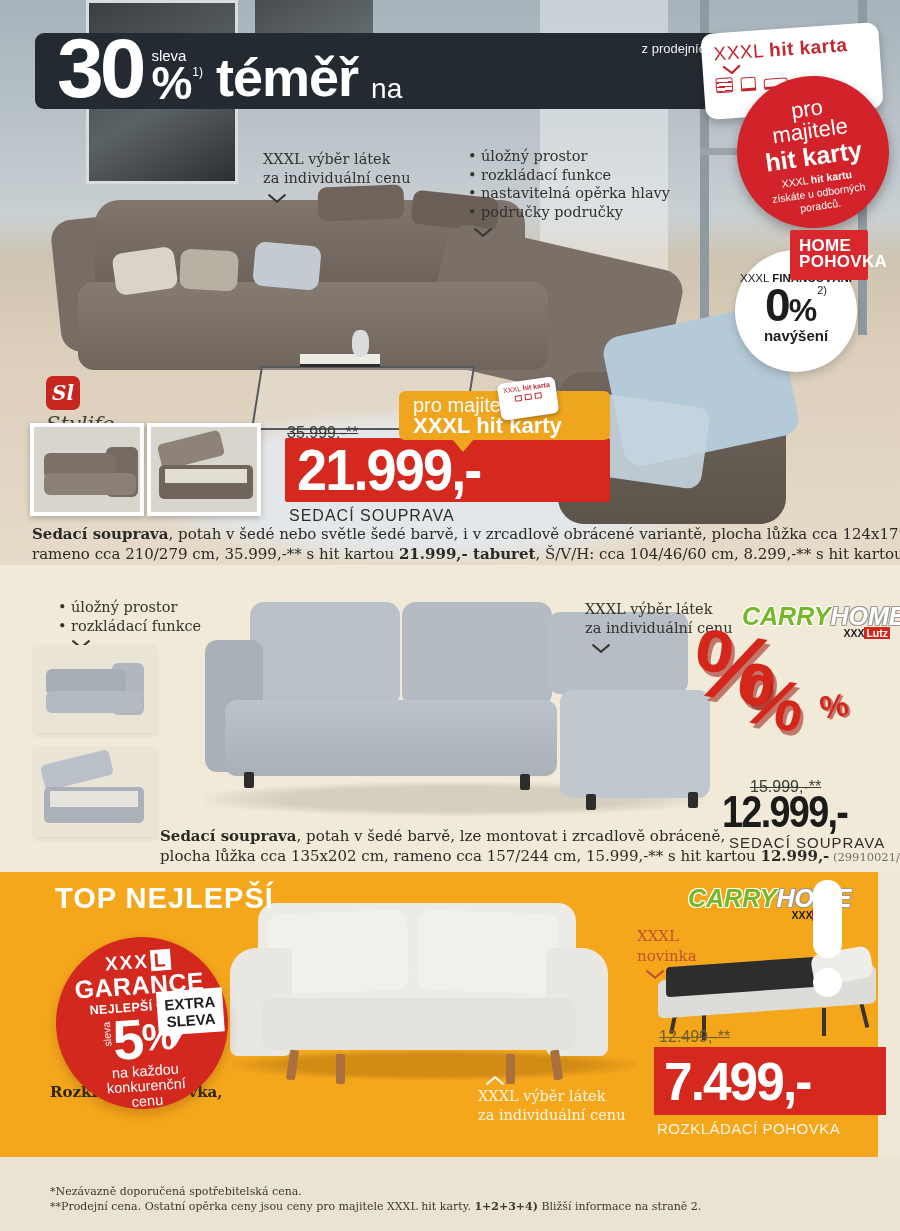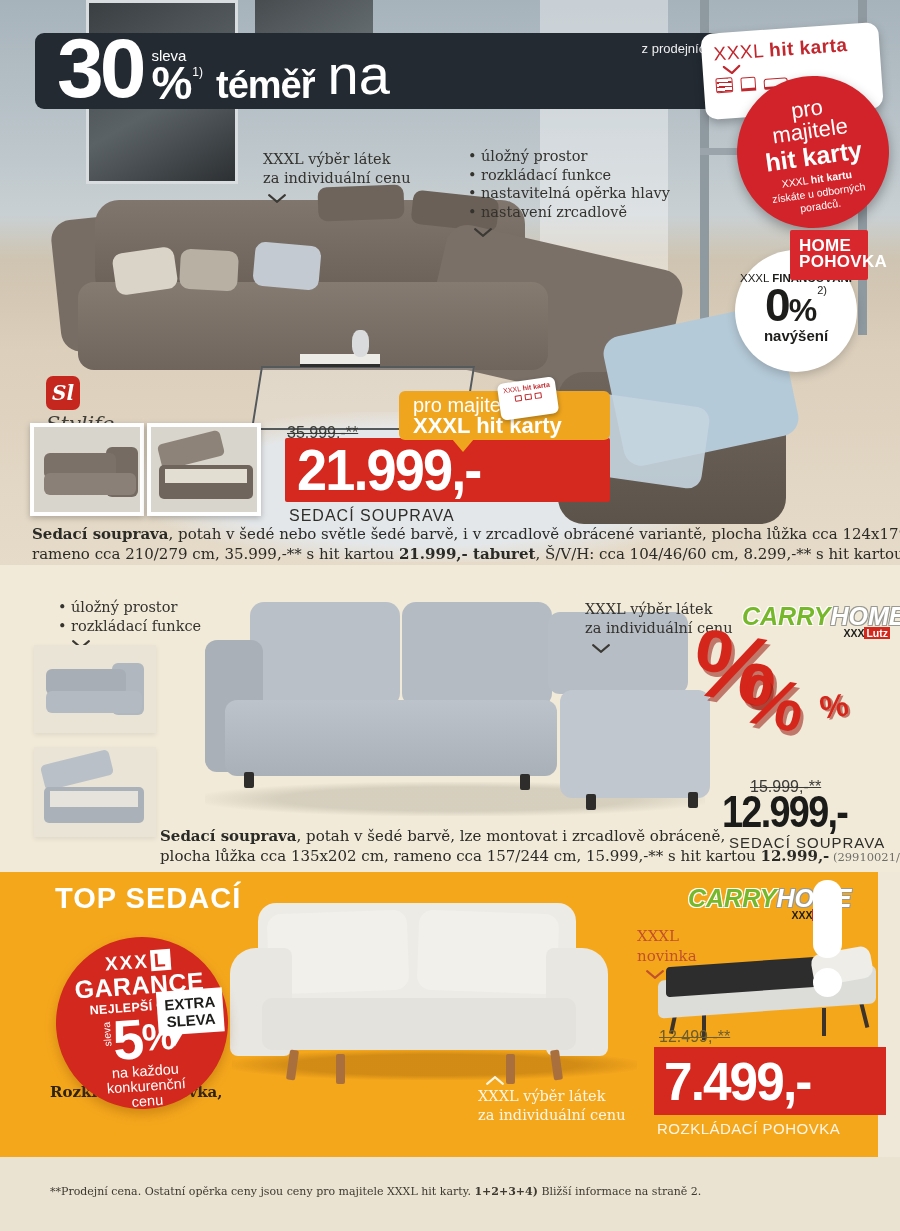--- a/index.html
+++ b/index.html
@@ -36,22 +36,22 @@
 
 
 .banner{left:35px;top:33px;width:720px;height:76px;background:#232a32;border-radius:9px;color:#fff;z-index:4}
 .banner-note{position:absolute;right:18px;top:8px;font-size:13px;font-weight:300;color:rgba(255,255,255,.92)}
 .banner-row{position:absolute;left:22px;bottom:6px;display:flex;align-items:flex-end;gap:13px;white-space:nowrap}
 .b-num{font-size:84px;font-weight:900;line-height:.82;letter-spacing:-4px}
 .b-pcol{display:flex;flex-direction:column;align-items:flex-start;margin-left:-4px}
 .b-sleva{font-size:15px;font-weight:400;margin-bottom:1px}
 .b-pct{font-size:46px;font-weight:900;line-height:.8}
 .b-sup{font-size:12px;vertical-align:top}
-.b-temer{font-size:38px;font-weight:800;line-height:.95;letter-spacing:-1px}
-.b-na{font-size:56px;font-weight:300;line-height:1}
+.b-temer{font-size:54px;font-weight:800;line-height:.95;letter-spacing:-1px}
+.b-na{font-size:28px;font-weight:300;line-height:1}
 .b-vse{font-size:56px;font-weight:900;line-height:.9;letter-spacing:-1px}
 
 
 .hitcard{left:703px;top:28px;width:178px;height:86px;background:#fff;border-radius:12px;transform:rotate(-4deg);
  box-shadow:0 4px 10px rgba(0,0,0,.25);z-index:5;padding:10px 12px;color:#c1272d}
 .hitcard .t{font-size:19px;letter-spacing:.5px;white-space:nowrap}
 .hitcard .t b{font-weight:800}
 .hc-chev{margin:1px 0 3px 8px;color:#c1272d}
 .hc-icons{display:flex;gap:8px;align-items:flex-end;margin-top:2px}
 .hc-i1{width:17px;height:15px;border:1.6px solid #c1272d;border-radius:2px;
@@ -296,21 +296,21 @@
   <div>za individuální cenu</div>
 </div>
 <svg class="abs chev fab1-chev" viewBox="0 0 16 8">
     <path d="M1 1 L8 7 L15 1" fill="none" stroke="currentColor" stroke-width="1.8" stroke-linecap="round"></path>
   </svg>
 
 <ul class="abs note-dark serif features feat">
   <li>úložný prostor</li>
   <li>rozkládací funkce</li>
   <li>nastavitelná opěrka hlavy</li>
-  <li>nastavení zrcadlově</li>
+  <li>područky područky</li>
 </ul>
 <svg class="abs chev feat-chev" viewBox="0 0 16 8">
     <path d="M1 1 L8 7 L15 1" fill="none" stroke="currentColor" stroke-width="1.8" stroke-linecap="round"></path>
   </svg>
 
 <div class="abs hcredit">
   <div>HOME</div>
   <div>POHOVKA</div>
 </div>
 <div class="abs fincircle">
@@ -415,21 +415,21 @@
 <div class="abs plabel pl2">SEDACÍ SOUPRAVA</div>
 
 <div class="abs mdesc serif">
   <div><b>Sedací souprava</b><span>, potah v šedé barvě, lze montovat i zrcadlově obráceně,</span></div>
   <div><span>plocha lůžka cca 135x202 cm, rameno cca 157/244 cm, 15.999,-** s hit kartou </span><b>12.999,-</b><span class="code"> (29910021/01)</span></div>
 </div>
 
 <div class="abs bottom"></div>
 <div class="abs b-strip"></div>
 
-<div class="abs headline">TOP SEDACÍ</div>
+<div class="abs headline">TOP NEJLEPŠÍ</div>
 
 <div class="abs garance">
   <div class="g-xxxrow"><span>XXX</span><span class="g-l">L</span></div>
   <div class="g-title">GARANCE</div>
   <div class="g-sub">NEJLEPŠÍ CENY</div>
   <div class="g-prow">
     <span class="g-sleva">sleva</span>
     <span class="g-5">5</span>
     <span class="g-pct">%</span>
     <span class="g-sup">3)</span>
@@ -493,14 +493,15 @@
   <div>XXXL výběr látek</div>
   <div>za individuální cenu</div>
 </div>
 
 <div class="abs bdesc serif">
   <div><b class="dark">Rozkládací pohovka</b><span class="dark">,</span></div>
 </div>
 
 <div class="abs footer"></div>
 <div class="abs foot-text serif">
+  <div>*Nezávazně doporučená spotřebitelská cena.</div>
   <div><span>**Prodejní cena. Ostatní opěrka ceny jsou ceny pro majitele XXXL hit karty. </span><b>1+2+3+4)</b><span> Bližší informace na straně 2.</span></div>
 </div>
 
 </body></html>

